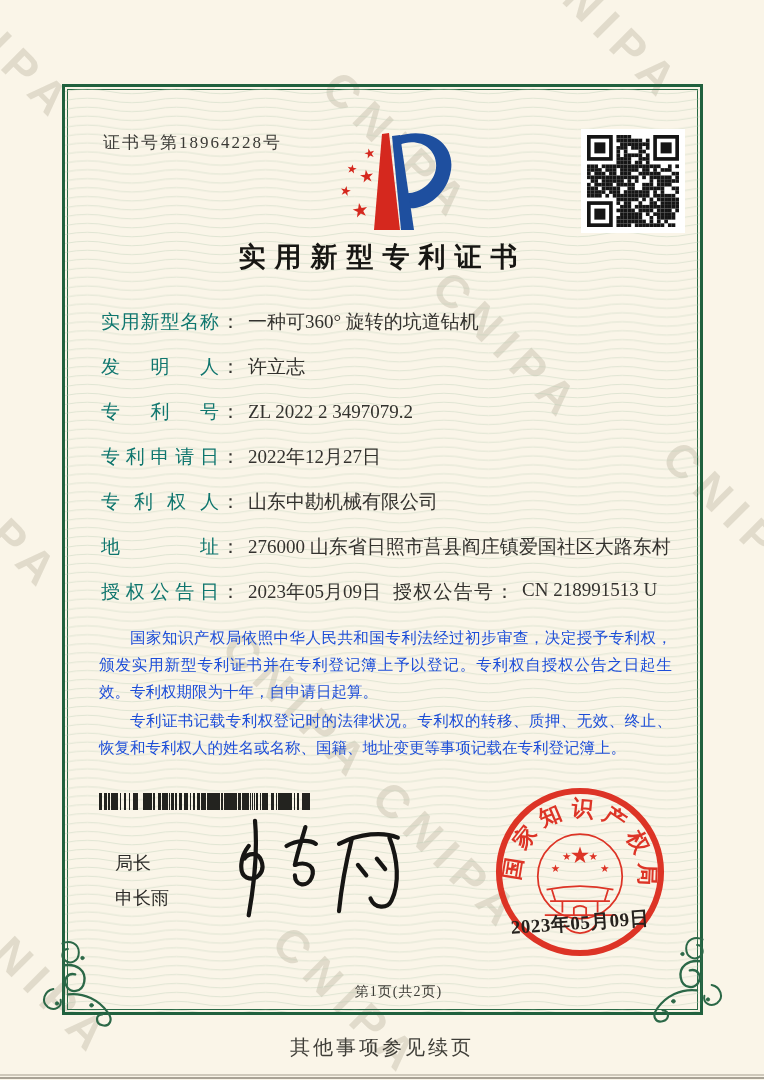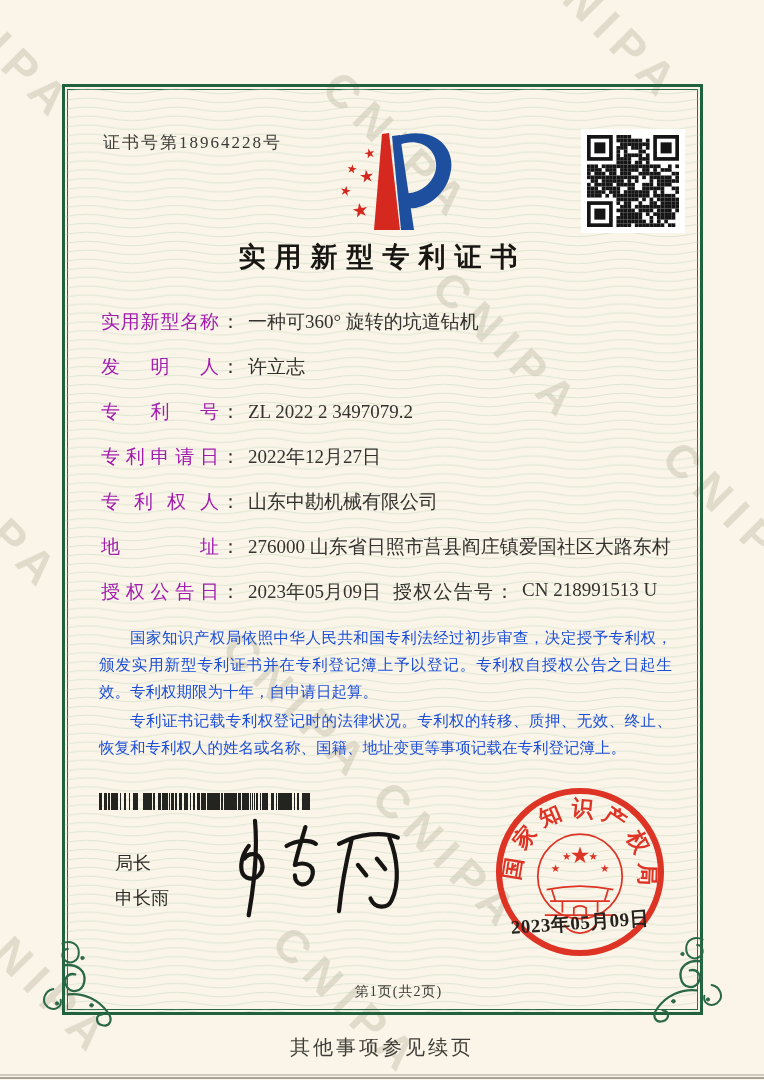--- a/index.html
+++ b/index.html
@@ -21,21 +21,21 @@
   .cert-no{position:absolute;left:38px;top:44px;font-size:17px;letter-spacing:2px;color:#3a3935;}
   .logo{position:absolute;left:250px;top:40px;width:140px;height:110px;}
   .qr{position:absolute;left:516px;top:42px;width:104px;height:104px;background:#fff;
       box-sizing:border-box;padding:6px;}
   .qr svg{width:100%;height:100%;display:block;}
   .title{position:absolute;left:0;right:0;top:152px;text-align:center;
          font-size:27px;font-weight:700;letter-spacing:9px;color:#171613;}
   
   .rows{position:absolute;left:36px;right:30px;top:222px;font-size:19px;}
   .row{display:flex;align-items:baseline;height:45px;position:relative;}
-  .lbl{flex:0 0 118px;text-align:justify;text-align-last:justify;color:#a21caf;}
+  .lbl{flex:0 0 118px;text-align:justify;text-align-last:justify;color:#0f766e;}
   .colon{margin:0 8px 0 2px;}
   .val{white-space:nowrap;}
   .pair2{position:absolute;left:292px;top:0;display:flex;align-items:flex-start;}
   .lbl2{flex:0 0 100px;text-align:justify;text-align-last:justify;}
   
   .paras{position:absolute;left:34px;right:28px;top:538px;font-size:15.5px;
          line-height:1.74;color:#1d4ed8;text-align:justify;}
   .para{text-indent:2em;margin:0 0 2px 0;}
   
   .barcode{position:absolute;left:32px;top:706px;width:216px;height:17px;}

